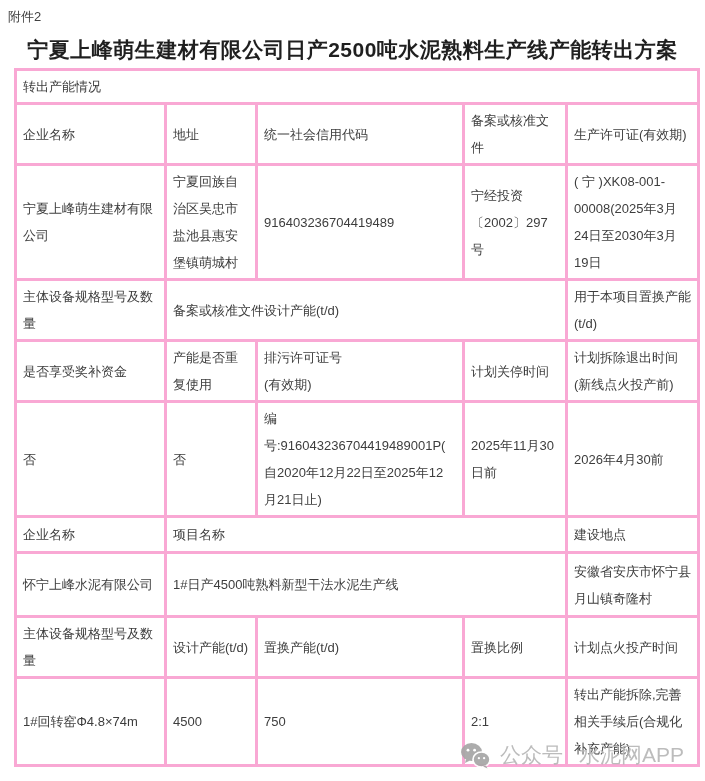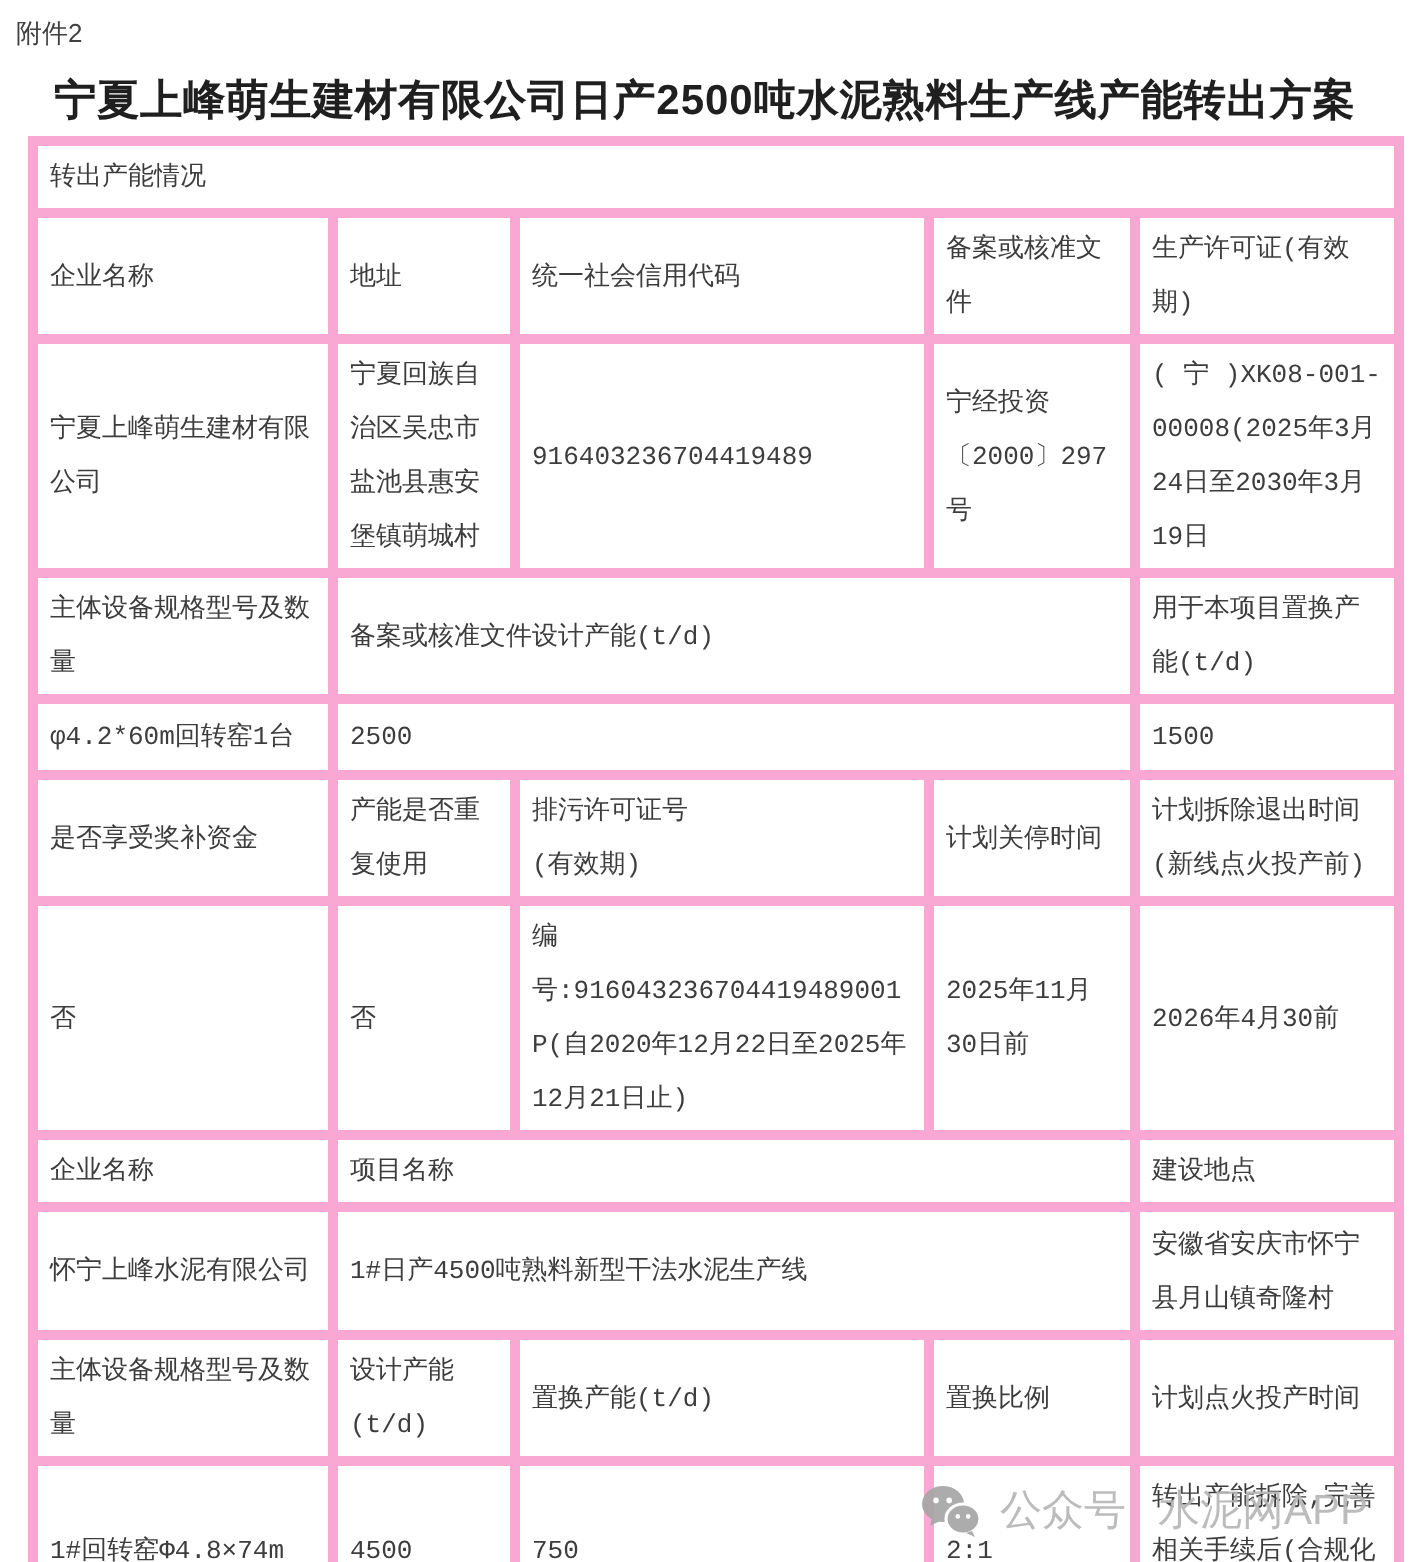--- a/index.html
+++ b/index.html
@@ -13,25 +13,25 @@
     position:absolute;top:36px;left:0;width:705px;margin:0;
     text-align:center;font-size:21px;font-weight:bold;color:#1f1f1f;
     letter-spacing:0.5px;
   }
   table.doc{
     position:absolute;top:68px;left:14px;width:683px;
     border-collapse:collapse;table-layout:fixed;
     border:2px solid #000;
   }
   table.doc td{
-    border:5px solid #f9a8d4;
+    border:3px solid #f9a8d4;
     padding:2px 6px;
     font-size:13px;line-height:27px;
     vertical-align:middle;text-align:left;
-    word-break:break-word;overflow:hidden;font-family:Liberation Mono, monospace;
+    word-break:break-word;overflow:hidden;
   }
   td.prewrap{white-space:pre-line;}
   td.justify{text-align:justify;}
   tr.h29{height:29px;} tr.h38{height:38px;} tr.h107{height:107px;}
   tr.h58{height:58px;}  tr.h60{height:60px;} tr.h105{height:105px;}
   tr.h34{height:34px;}  tr.h36{height:36px;} tr.h64{height:64px;}
   tr.h78{height:78px;}
   .watermark{
     position:absolute;left:460px;top:741px;z-index:5;
     display:flex;align-items:flex-end;
@@ -66,35 +66,30 @@
     <td>地址</td>
     <td>统一社会信用代码</td>
     <td>备案或核准文件</td>
     <td>生产许可证(有效期)</td>
   </tr>
 
   <tr class="h107">
     <td>宁夏上峰萌生建材有限公司</td>
     <td>宁夏回族自治区吴忠市盐池县惠安堡镇萌城村</td>
     <td>916403236704419489</td>
-    <td class="justify">宁经投资〔2000〕297号</td>
+    <td class="justify">宁经投资〔2002〕297号</td>
     <td class="justify">( 宁 )XK08-001-00008(2025年3月24日至2030年3月19日</td>
   </tr>
 
   <tr class="h58">
     <td>主体设备规格型号及数量</td>
     <td colspan="3">备案或核准文件设计产能(t/d)</td>
     <td>用于本项目置换产能(t/d)</td>
   </tr>
 
-  <tr class="h38">
-    <td>φ4.2*60m回转窑1台</td>
-    <td colspan="3">2500</td>
-    <td>1500</td>
-  </tr>
 
   <tr class="h60">
     <td>是否享受奖补资金</td>
     <td>产能是否重复使用</td>
     <td class="prewrap">排污许可证号
 (有效期)</td>
     <td>计划关停时间</td>
     <td class="prewrap">计划拆除退出时间
 (新线点火投产前)</td>
   </tr>

